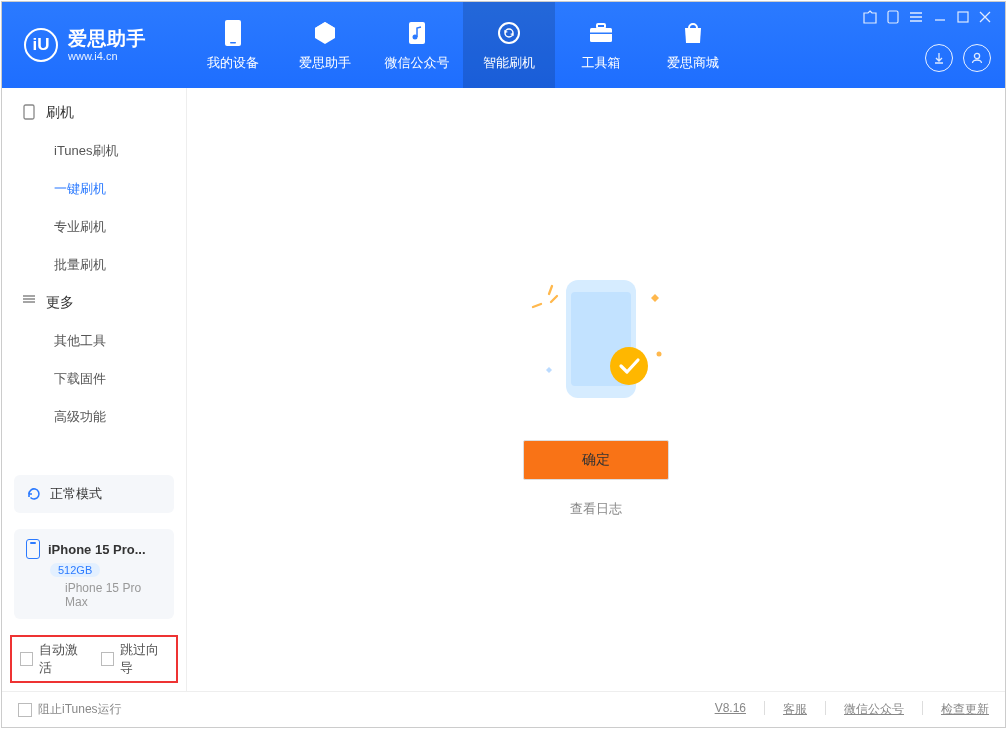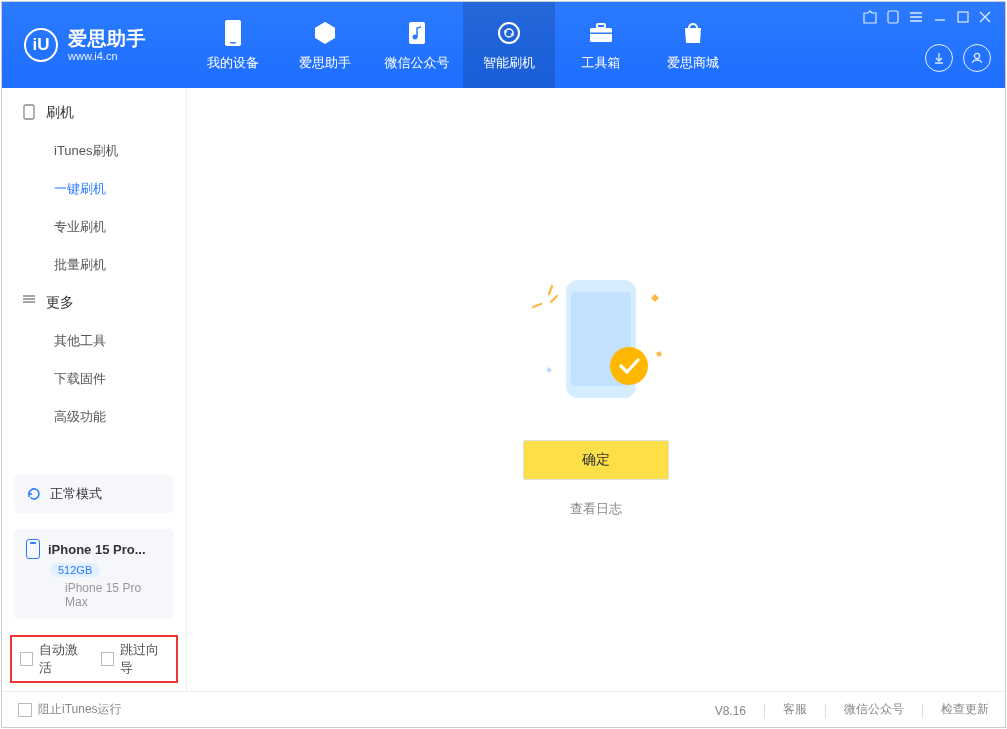--- a/index.html
+++ b/index.html
@@ -35,25 +35,25 @@
     .phone-outline:after { content: ''; position: absolute; top: 2px; left: 50%; transform: translateX(-50%); width: 6px; height: 1.5px; background: #2b7aff; border-radius: 1px; }
     .device-name { font-weight: 600; color: #333; }
     .storage-badge { background: #e3f0ff; color: #2b7aff; font-size: 11px; padding: 1px 8px; border-radius: 9px; width: fit-content; margin-left: 24px; }
     .device-model { font-size: 12px; color: #999; margin-left: 24px; padding-left: 15px; }
     .red-box { margin: 8px 8px; border: 2px solid #e33; padding: 4px 8px; display: flex; gap: 14px; align-items: center; font-size: 13px; color: #555; }
     .chk { display: flex; align-items: center; gap: 6px; cursor: pointer; }
     .chk-box { width: 14px; height: 14px; border: 1px solid #bbb; background: #fff; }
     .main { flex: 1; display: flex; flex-direction: column; align-items: center; justify-content: center; position: relative; }
     .illustration { margin-bottom: 24px; }
     .success-msg { font-size: 19px; color: #333; margin-bottom: 26px; letter-spacing: 0.5px; }
-    .ok-btn { width: 146px; height: 40px; border: 1px solid #ddd; background: #fde047; font-size: 14px; color: #333; cursor: pointer; border-radius: 2px; }
+    .ok-btn { width: 146px; height: 40px; border: 1px solid #ddd; background: #f97316; font-size: 14px; color: #333; cursor: pointer; border-radius: 2px; }
     .view-log { margin-top: 20px; font-size: 13px; color: #888; cursor: pointer; }
     .statusbar { height: 36px; border-top: 1px solid #eee; display: flex; align-items: center; padding: 0 16px; font-size: 12px; color: #888; }
     .statusbar .chk { color: #888; }
-    .status-right { margin-left: auto; display: flex; align-items: flex-end; gap: 18px; }
+    .status-right { margin-left: auto; display: flex; align-items: flex-start; gap: 18px; text-decoration: underline; }
     .status-right .divider { width: 1px; height: 14px; background: #ddd; }
     .status-link { cursor: pointer; }
   </style>
 </head>
 <body>
 
 <div class="window">
   <div class="titlebar">
     <div class="logo-block">
       <div class="logo-badge">iU</div>

